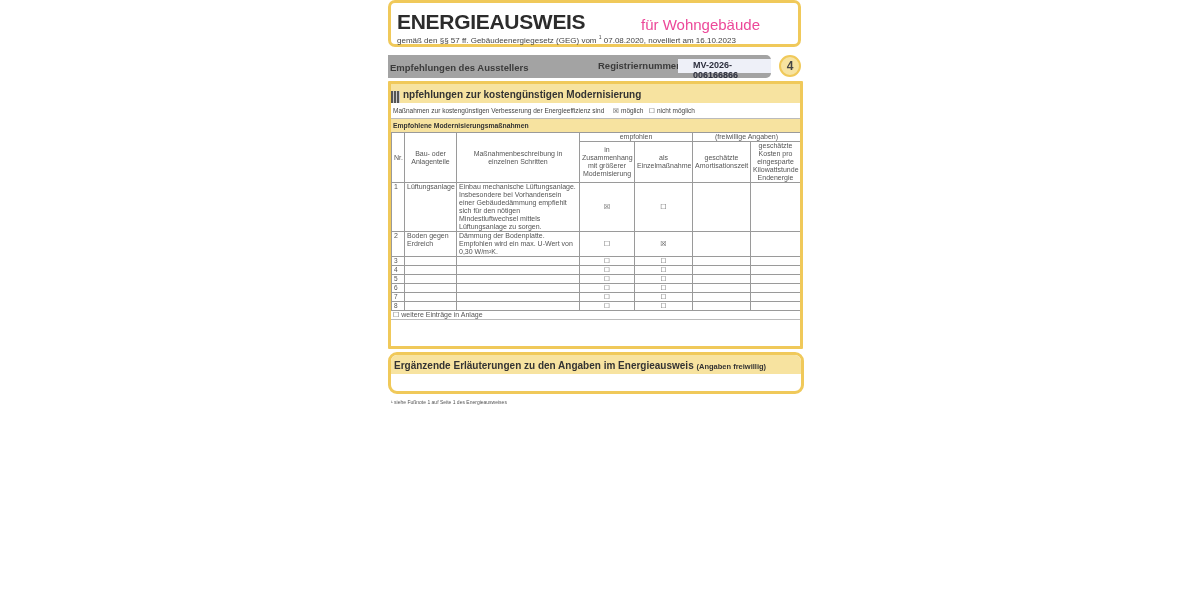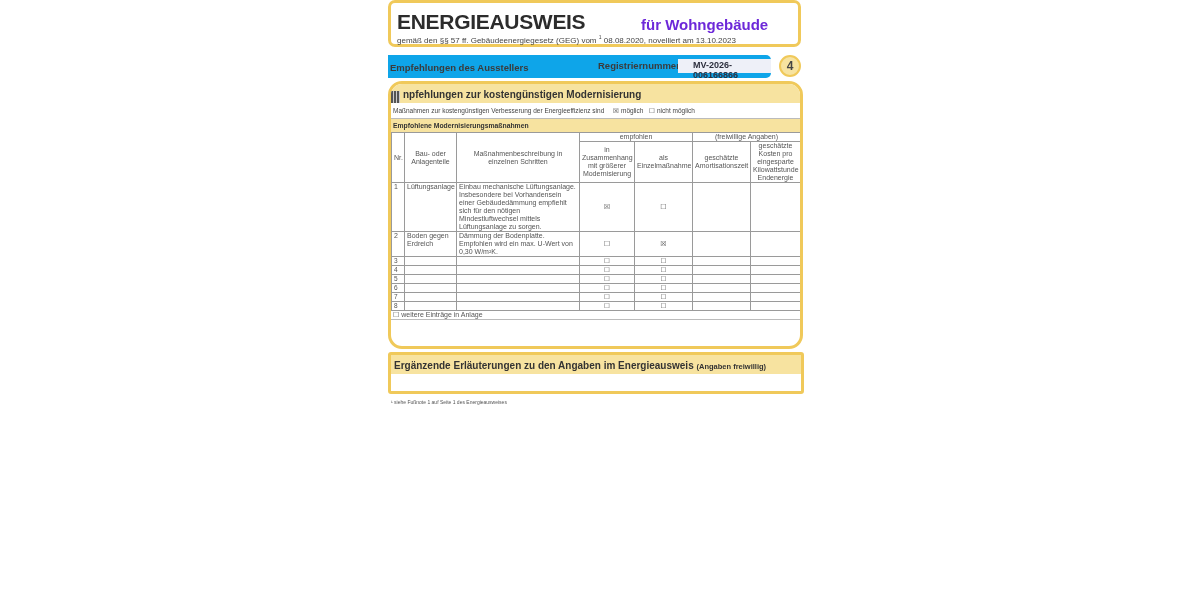--- a/index.html
+++ b/index.html
@@ -12,48 +12,48 @@
     .title-box {
       position: absolute; left: 0; top: 0; width: 413px; height: 47px;
       border: 3px solid #f0c95a; border-radius: 7px; background: #fff;
     }
     .title-main {
       position: absolute; left: 6px; top: 4px; white-space: nowrap;
       font-family: "Liberation Sans", sans-serif; font-weight: bold;
       font-size: 21px; color: #2c2c2c; letter-spacing: -0.3px; line-height: 30px;
     }
     .title-sub {
-      position: absolute; left: 250px; top: 13px; font-size: 15px; font-weight: bold; color: #6d28d9; white-space: nowrap;
+      position: absolute; left: 250px; top: 13px; font-size: 15px; font-weight: normal; color: #ec4899; white-space: nowrap;
     }
     .title-law {
       position: absolute; left: 6px; top: 31px; font-size: 8px; color: #444; white-space: nowrap;
     }
     .title-law sup { font-size: 5px; vertical-align: 4px; }
 
     
     .issuer-bar {
       position: absolute; left: 0; top: 55px; width: 383px; height: 23px;
-      background: #0ea5e9; border-radius: 0 5px 5px 0;
+      background: #a3a3a3; border-radius: 0 5px 5px 0;
     }
     .issuer-label { position: absolute; left: 2px; top: 7px; font-size: 9.5px; font-weight: bold; color: #3b3b3b; }
     .reg-label { position: absolute; left: 210px; top: 5px; font-size: 9.5px; font-weight: bold; color: #3b3b3b; }
     .reg-value {
       position: absolute; left: 290px; top: 4px; height: 14px; padding: 1px 15px;
       background: #eef0f8; font-size: 9px; font-weight: bold; color: #2d2f3e;
     }
     .page-num {
       position: absolute; left: 391px; top: 55px; width: 22px; height: 22px;
       border-radius: 50%; background: #f7e3a0; border: 2px solid #f0c95a;
       font-size: 12px; font-weight: bold; color: #444; text-align: center; line-height: 18px;
     }
 
     
     .section {
       position: absolute; left: 0; top: 81px; width: 415px; height: 268px;
-      border: 3px solid #f0c95a; border-radius: 14px; background: #fff; overflow: hidden;
+      border: 3px solid #f0c95a; border-radius: 1px; background: #fff; overflow: hidden;
     }
     .section-head {
       height: 19px; background: #f7e3a0; position: relative;
     }
     .qr-icon {
       position: absolute; left: 0; top: 7px; width: 9px; height: 12px;
       background:
         repeating-linear-gradient(90deg, #555 0 2px, #ccc 2px 3px),
         #888;
     }
@@ -70,38 +70,38 @@
 
     .further { height: 9px; font-size: 7px; padding-left: 2px; border-bottom: 1px solid #bbb; color: #555; }
     .hint { height: 26px; border-bottom: 1px solid #888; position: relative; font-size: 6.5px; }
     .hint-label { position: absolute; left: 4px; top: 8px; font-size: 9.5px; color: #333; }
     .hint-text { position: absolute; left: 45px; top: 2px; width: 360px; line-height: 12px; color: #444; }
     .info-row { height: 30px; position: relative; font-size: 6.3px; color: #444; }
 
     
     .notes {
       position: absolute; left: 0; top: 352px; width: 416px; height: 42px;
-      border: 3px solid #f0c95a; border-radius: 3px; background: #fff; overflow: hidden;
+      border: 3px solid #f0c95a; border-radius: 9px; background: #fff; overflow: hidden;
     }
     .notes-head { height: 19px; background: #f7e3a0; padding: 5px 3px; font-size: 10px; font-weight: bold; color: #333; white-space: nowrap; }
     .notes-head small { font-size: 7.5px; }
     .footnote { position: absolute; left: 3px; top: 399px; font-size: 5px; color: #555; }
   </style>
 </head>
 <body>
 
 <div class="page">
 
   <div class="title-box">
     <div class="title-main">ENERGIEAUSWEIS</div>
     <div class="title-sub">für Wohngebäude</div>
     <div class="title-law">
       <span>gemäß den §§ 57 ff. Gebäudeenergiegesetz (GEG) vom</span>
       <sup>1</sup>
-      <span>08.08.2020, novelliert am 13.10.2023</span>
+      <span>07.08.2020, novelliert am 16.10.2023</span>
     </div>
   </div>
 
   <div class="issuer-bar">
     <span class="issuer-label">Empfehlungen des Ausstellers</span>
     <span class="reg-label">Registriernummer:</span>
     <span class="reg-value">MV-2026-006166866</span>
   </div>
   <div class="page-num">4</div>
 

